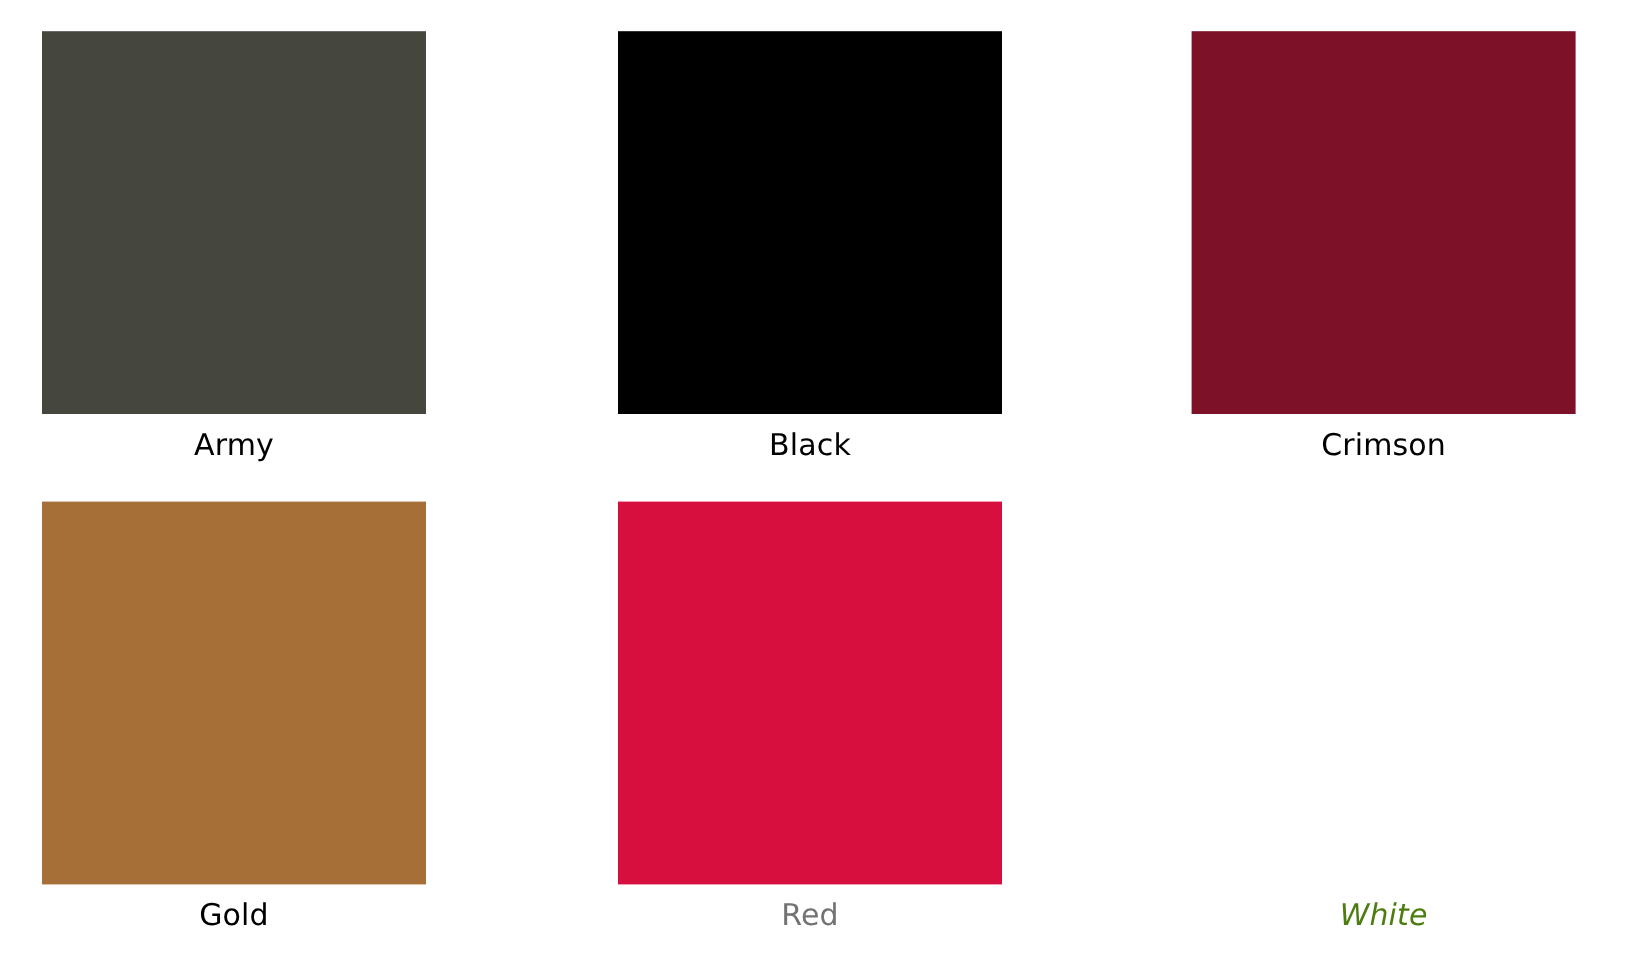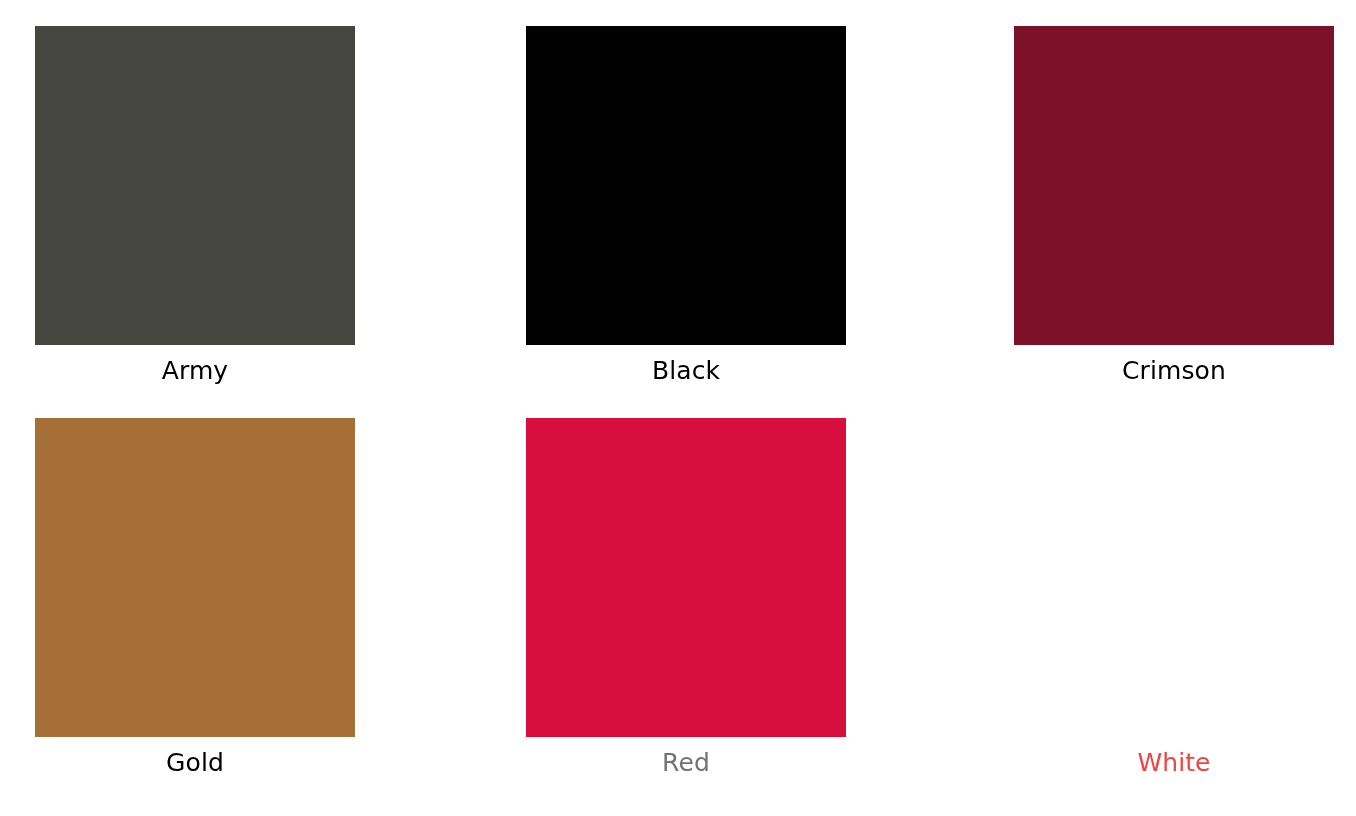--- a/index.html
+++ b/index.html
@@ -38,22 +38,22 @@
     font-family: "DejaVu Sans", sans-serif;
     font-size: 25px;
     font-weight: 400;
     line-height: 1;
     color: #000000;
     margin-top: 13px;
     letter-spacing: 0.1px;
   }
   
   .col-0 { left: 35px; }
-  .col-1 { left: 526px; justify-content: center; }
-  .col-2 { left: 1014px; }
+  .col-1 { left: 515px; justify-content: center; }
+  .col-2 { left: 993px; }
   
   .row-0 { top: 26px; }
   .row-1 { top: 418px; }
 </style>
 </head>
 <body style="background-color: rgb(255, 255, 255);">
 
 <div id="palette-grid">
 
   <div class="swatch-cell col-0 row-0">
@@ -76,16 +76,16 @@
     <span class="swatch-label" style="color: rgb(0, 0, 0); text-align: center;">Gold</span>
   </div>
 
   <div class="swatch-cell col-1 row-1">
     <div class="swatch-chip" style="background-color: rgb(214, 15, 62);"></div>
     <span class="swatch-label" style="color: #737373;">Red</span>
   </div>
 
   <div class="swatch-cell col-2 row-1">
     <div class="swatch-chip" style="background-color: rgb(255, 255, 255);"></div>
-    <span class="swatch-label" style="color: #ef4444;">White</span>
+    <span class="swatch-label" style="color: #4d7c0f; font-style: italic;">White</span>
   </div>
 
 </div>
 
 </body></html>

